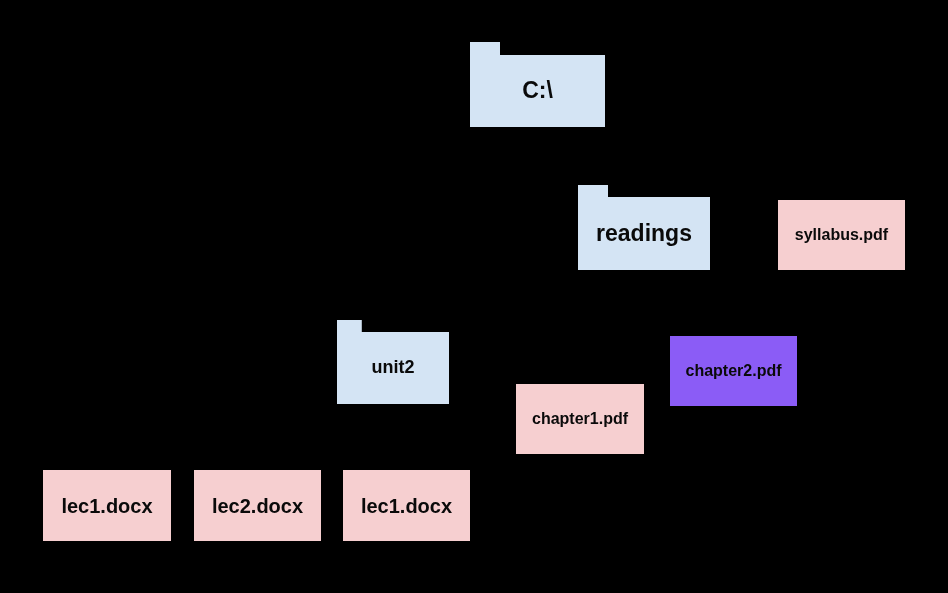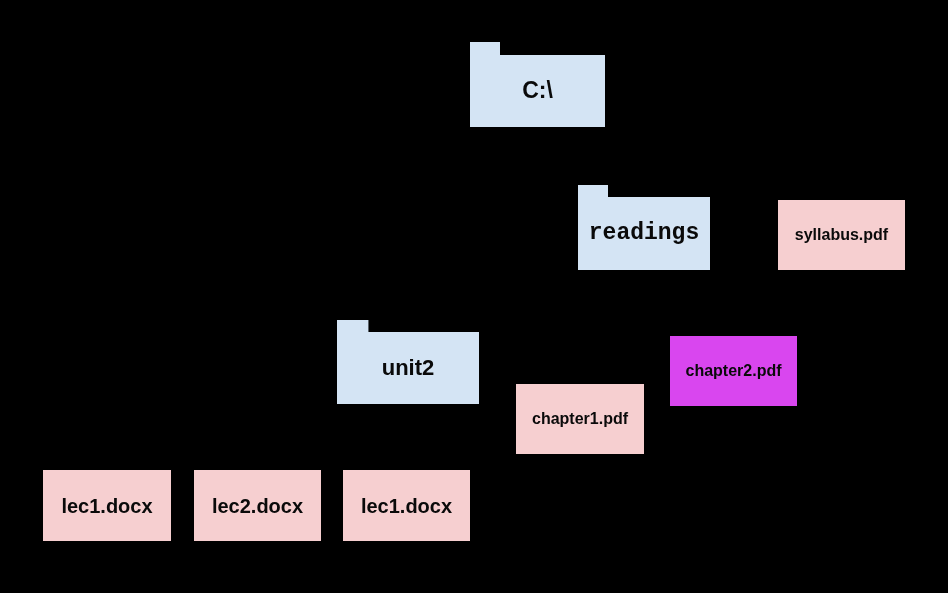--- a/index.html
+++ b/index.html
@@ -44,33 +44,33 @@
     white-space: nowrap;
   }
 </style>
 </head>
 <body>
 
 <div id="canvas" style="background: rgb(0, 0, 0);">
     <div class="node folder" style="left: 470px; top: 42px; width: 135px; height: 85px; font-size: 23px; color: rgb(10, 10, 10); background: rgb(212, 228, 244); clip-path: polygon(0% 0%, 22.222% 0%, 22.222% 15.294%, 100% 15.294%, 100% 100%, 0% 100%); padding-top: 13px;">
       <span class="node-label">C:\</span>
     </div>
-    <div class="node folder" style="left: 578px; top: 185px; width: 132px; height: 85px; font-size: 23px; color: rgb(10, 10, 10); background: rgb(212, 228, 244); clip-path: polygon(0% 0%, 22.727% 0%, 22.727% 14.118%, 100% 14.118%, 100% 100%, 0% 100%); padding-top: 12px; font-family: Liberation Mono, monospace;">
+    <div class="node folder" style="left: 578px; top: 185px; width: 132px; height: 85px; font-size: 23px; color: rgb(10, 10, 10); background: rgb(212, 228, 244); clip-path: polygon(0% 0%, 22.727% 0%, 22.727% 14.118%, 100% 14.118%, 100% 100%, 0% 100%); padding-top: 12px;">
       <span class="node-label">readings</span>
     </div>
     <div class="node file" style="left: 778px; top: 200px; width: 127px; height: 70px; font-size: 16px; color: rgb(10, 10, 10); background: rgb(246, 207, 208);">
       <span class="node-label">syllabus.pdf</span>
     </div>
-    <div class="node folder" style="left: 337px; top: 320px; width: 142px; height: 84px; font-size: 22px; color: rgb(10, 10, 10); background: rgb(212, 228, 244); clip-path: polygon(0% 0%, 22.137% 0%, 22.137% 14.286%, 100% 14.286%, 100% 100%, 0% 100%); padding-top: 12px;">
+    <div class="node folder" style="left: 337px; top: 320px; width: 112px; height: 84px; font-size: 18px; color: rgb(10, 10, 10); background: rgb(212, 228, 244); clip-path: polygon(0% 0%, 22.137% 0%, 22.137% 14.286%, 100% 14.286%, 100% 100%, 0% 100%); padding-top: 12px;">
       <span class="node-label">unit2</span>
     </div>
     <div class="node file" style="left: 516px; top: 336px; width: 128px; height: 70px; font-size: 16px; color: rgb(10, 10, 10); background: rgb(246, 207, 208); margin-top: 48px;">
       <span class="node-label">chapter1.pdf</span>
     </div>
-    <div class="node file" style="left: 670px; top: 336px; width: 127px; height: 70px; font-size: 16px; color: rgb(10, 10, 10); background: #d946ef;">
+    <div class="node file" style="left: 670px; top: 336px; width: 127px; height: 70px; font-size: 16px; color: rgb(10, 10, 10); background: #8b5cf6;">
       <span class="node-label">chapter2.pdf</span>
     </div>
     <div class="node file" style="left: 43px; top: 470px; width: 128px; height: 71px; font-size: 20px; color: rgb(10, 10, 10); background: rgb(246, 207, 208);">
       <span class="node-label">lec1.docx</span>
     </div>
     <div class="node file" style="left: 194px; top: 470px; width: 127px; height: 71px; font-size: 20px; color: rgb(10, 10, 10); background: rgb(246, 207, 208);">
       <span class="node-label">lec2.docx</span>
     </div>
     <div class="node file" style="left: 343px; top: 470px; width: 127px; height: 71px; font-size: 20px; color: rgb(10, 10, 10); background: rgb(246, 207, 208);">
       <span class="node-label">lec1.docx</span>

